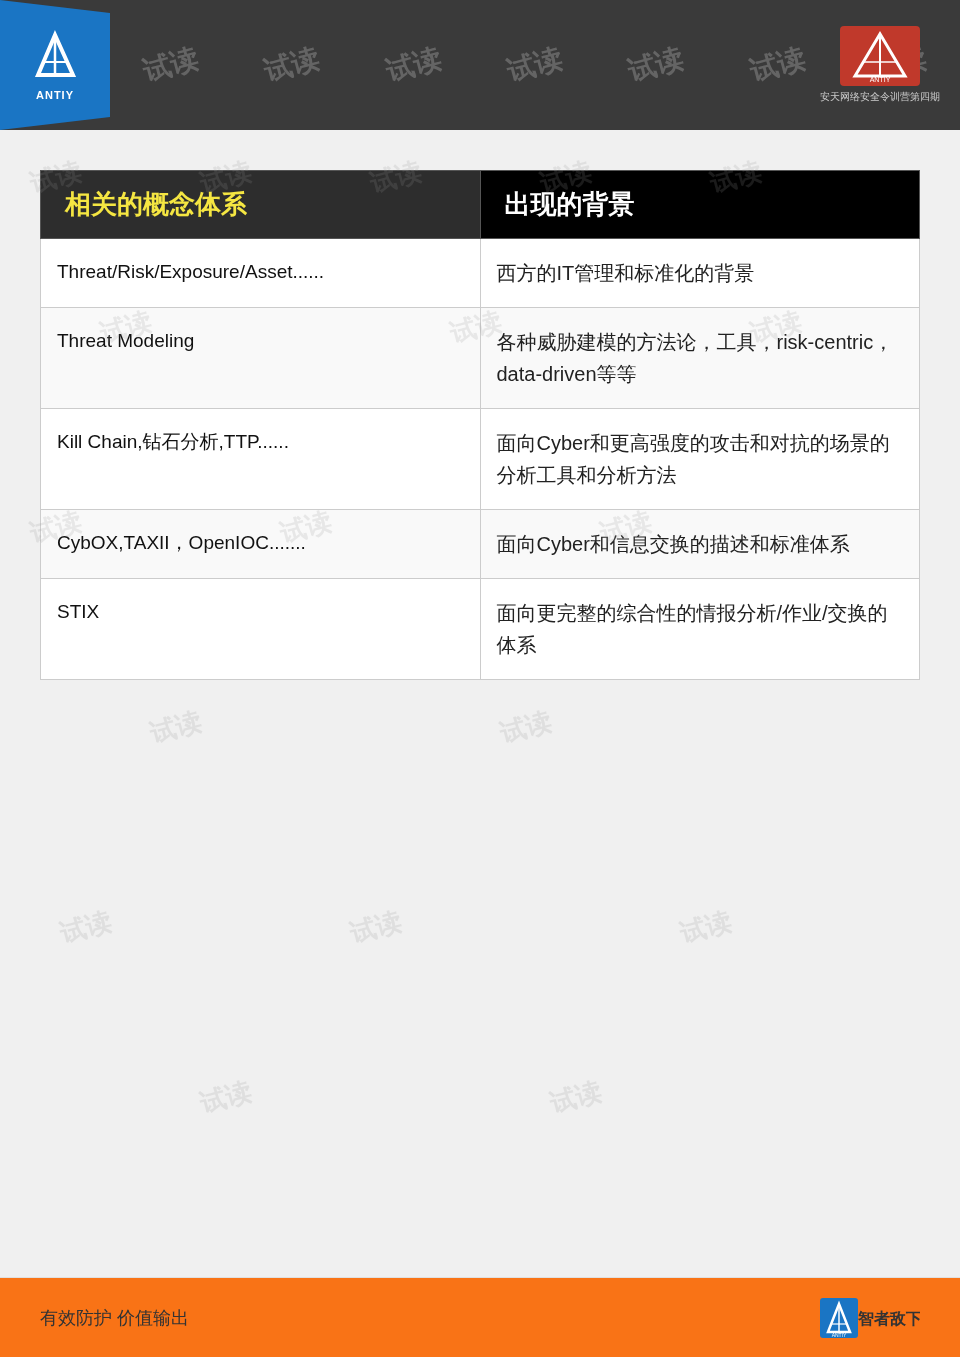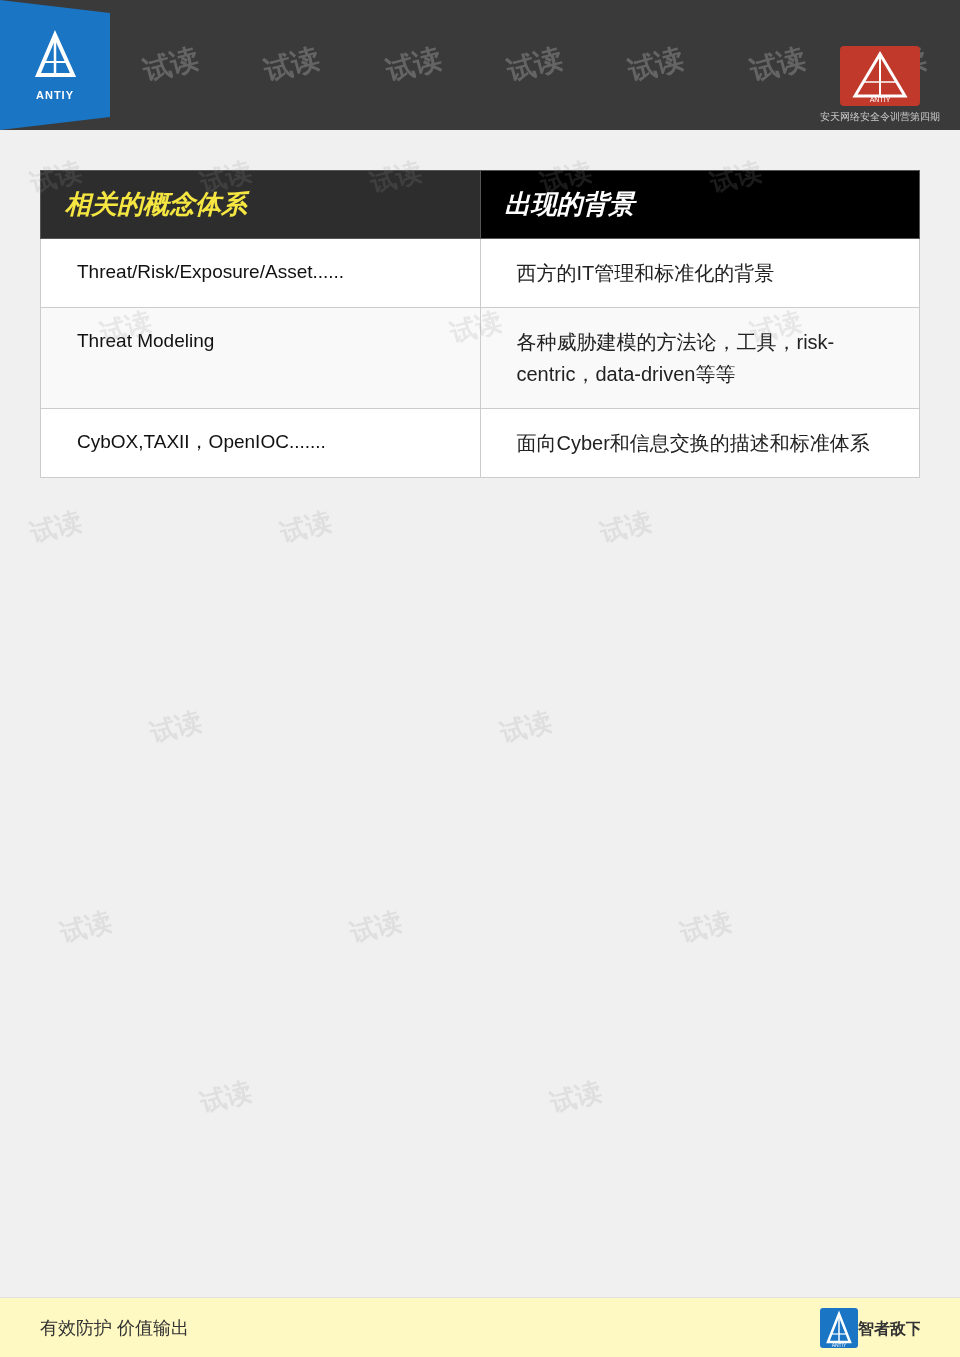--- a/index.html
+++ b/index.html
@@ -66,21 +66,20 @@
     }
 
     .header-brand {
       position: absolute;
       right: 20px;
       top: 50%;
       transform: translateY(-50%);
       display: flex;
       flex-direction: column;
       align-items: center;
-      margin-top: 20px;
     }
 
     .header-brand-logo {
       width: 80px;
       height: 60px;
     }
 
     .header-brand-text {
       color: #ccc;
       font-size: 10px;
@@ -123,30 +122,29 @@
 
     .concept-table th {
       background: #2d2d2d;
       color: #f5e642;
       font-size: 26px;
       font-weight: bold;
       padding: 16px 24px;
       text-align: left;
       border: 1px solid #555;
       width: 50%;
-      font-style: italic;
     }
 
     .concept-table th.right-header {
       color: white;
       background: #000000;
     }
 
     .concept-table td {
-      padding: 18px 36px;
+      padding: 18px 16px;
       font-size: 20px;
       color: #222;
       border: 1px solid #ccc;
       vertical-align: top;
       line-height: 1.6;
     }
 
     .concept-table tr:nth-child(even) td {
       background: #f9f9f9;
     }
@@ -165,22 +163,22 @@
       font-size: 20px;
       color: #222;
     }
 
     
     .footer {
       position: absolute;
       bottom: 0;
       left: 0;
       width: 100%;
-      height: 60px;
-      background: #fef9c3;
+      height: 80px;
+      background: #f97316;
       border-top: 1px solid #e0e0e0;
       display: flex;
       align-items: center;
       justify-content: space-between;
       padding: 0 40px;
     }
 
     .footer-left {
       font-size: 18px;
       color: #333;
@@ -263,22 +261,30 @@
     <tbody id="table-body">
     <tr>
           <td class="left-col">Threat/Risk/Exposure/Asset......</td>
           <td class="right-col">西方的IT管理和标准化的背景</td>
         </tr>
         <tr>
           <td class="left-col">Threat Modeling</td>
           <td class="right-col">各种威胁建模的方法论，工具，risk-centric，data-driven等等</td>
         </tr>
         <tr>
+          <td class="left-col">Kill Chain,钻石分析,TTP......</td>
+          <td class="right-col">面向Cyber和更高强度的攻击和对抗的场景的分析工具和分析方法</td>
+        </tr>
+        <tr>
           <td class="left-col">CybOX,TAXII，OpenIOC.......</td>
           <td class="right-col">面向Cyber和信息交换的描述和标准体系</td>
+        </tr>
+        <tr>
+          <td class="left-col">STIX</td>
+          <td class="right-col">面向更完整的综合性的情报分析/作业/交换的体系</td>
         </tr>
       </tbody>
   </table>
 </div>
 
 <div class="footer">
   <span class="footer-left">有效防护 价值输出</span>
   <div class="footer-right">
     <svg class="footer-logo-svg" viewBox="0 0 100 40">
       <rect x="0" y="0" width="38" height="40" rx="3" fill="#1a75c4"></rect>

